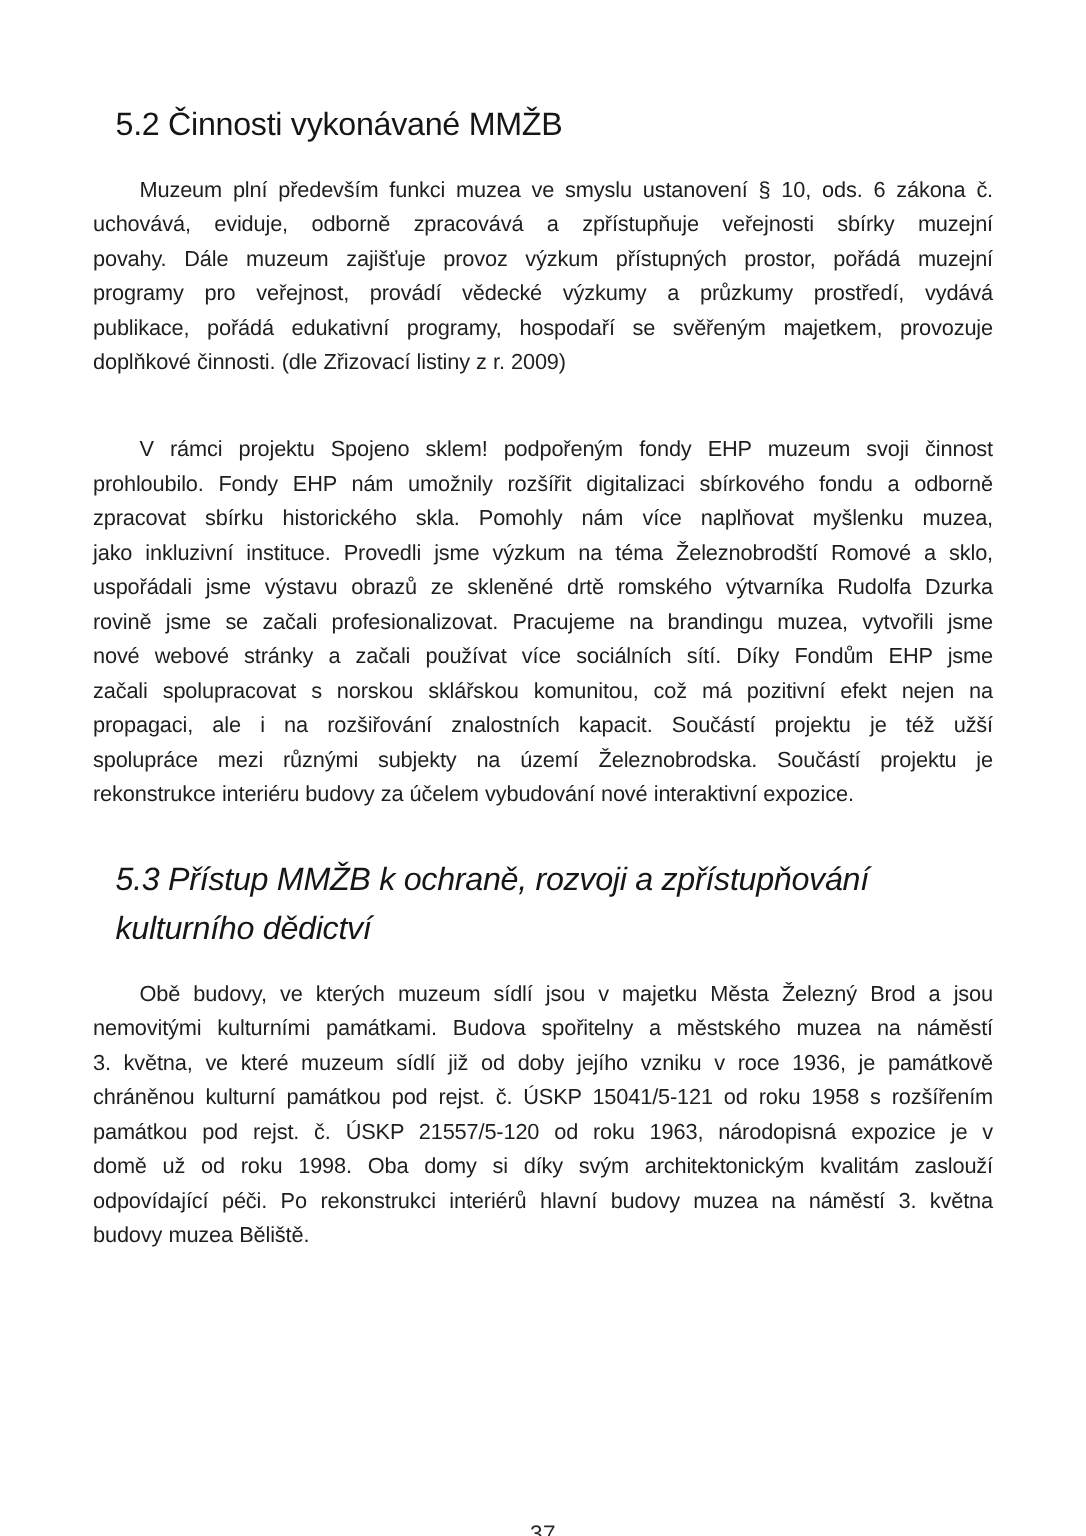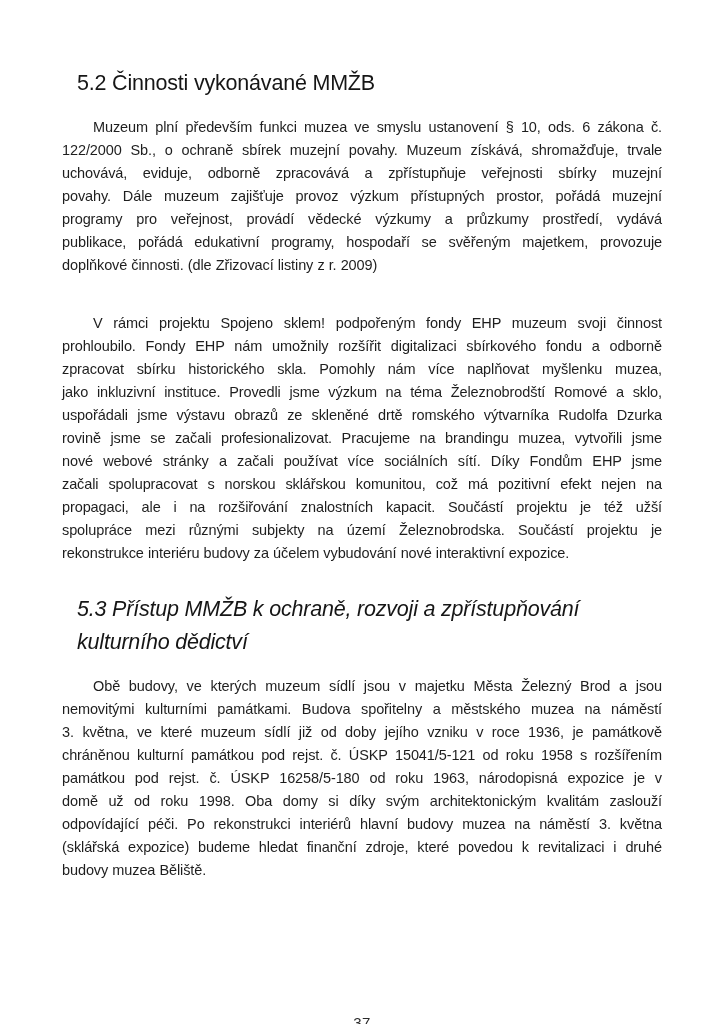--- a/index.html
+++ b/index.html
@@ -64,21 +64,20 @@
 </head>
 <body>
 
 <div class="page">
   <div class="content">
 
     <div class="heading heading-52">5.2 Činnosti vykonávané MMŽB</div>
 
     <div class="para para-1">
         <div class="ln first">Muzeum plní především funkci muzea ve smyslu ustanovení § 10, ods. 6 zákona č.</div>
-        <div class="ln">122/2000 Sb., o ochraně sbírek muzejní povahy. Muzeum získává, shromažďuje, trvale</div>
         <div class="ln">uchovává, eviduje, odborně zpracovává a zpřístupňuje veřejnosti sbírky muzejní</div>
         <div class="ln">povahy. Dále muzeum zajišťuje provoz výzkum přístupných prostor, pořádá muzejní</div>
         <div class="ln">programy pro veřejnost, provádí vědecké výzkumy a průzkumy prostředí, vydává</div>
         <div class="ln">publikace, pořádá edukativní programy, hospodaří se svěřeným majetkem, provozuje</div>
         <div class="ln last">doplňkové činnosti. (dle Zřizovací listiny z r. 2009)</div>
       </div>
 
     <div class="para para-2">
         <div class="ln first">V rámci projektu Spojeno sklem! podpořeným fondy EHP muzeum svoji činnost</div>
         <div class="ln">prohloubilo. Fondy EHP nám umožnily rozšířit digitalizaci sbírkového fondu a odborně</div>
@@ -96,23 +95,22 @@
     <div class="heading two-line heading-53">
         <div class="ln first">5.3 Přístup MMŽB k ochraně, rozvoji a zpřístupňování</div>
         <div class="ln last">kulturního dědictví</div>
       </div>
 
     <div class="para para-3">
         <div class="ln first">Obě budovy, ve kterých muzeum sídlí jsou v majetku Města Železný Brod a jsou</div>
         <div class="ln">nemovitými kulturními památkami. Budova spořitelny a městského muzea na náměstí</div>
         <div class="ln">3. května, ve které muzeum sídlí již od doby jejího vzniku v roce 1936, je památkově</div>
         <div class="ln">chráněnou kulturní památkou pod rejst. č. ÚSKP 15041/5-121 od roku 1958 s rozšířením</div>
-        <div class="ln">památkou pod rejst. č. ÚSKP 16258/5-180 od roku 1963, národopisná expozice je v</div>
+        <div class="ln">památkou pod rejst. č. ÚSKP 21557/5-120 od roku 1963, národopisná expozice je v</div>
         <div class="ln">domě už od roku 1998. Oba domy si díky svým architektonickým kvalitám zaslouží</div>
         <div class="ln">odpovídající péči. Po rekonstrukci interiérů hlavní budovy muzea na náměstí 3. května</div>
-        <div class="ln">(sklářská expozice) budeme hledat finanční zdroje, které povedou k revitalizaci i druhé</div>
         <div class="ln last">budovy muzea Běliště.</div>
       </div>
 
   </div>
 
   <div class="page-number">37</div>
 </div>
 
 </body></html>

